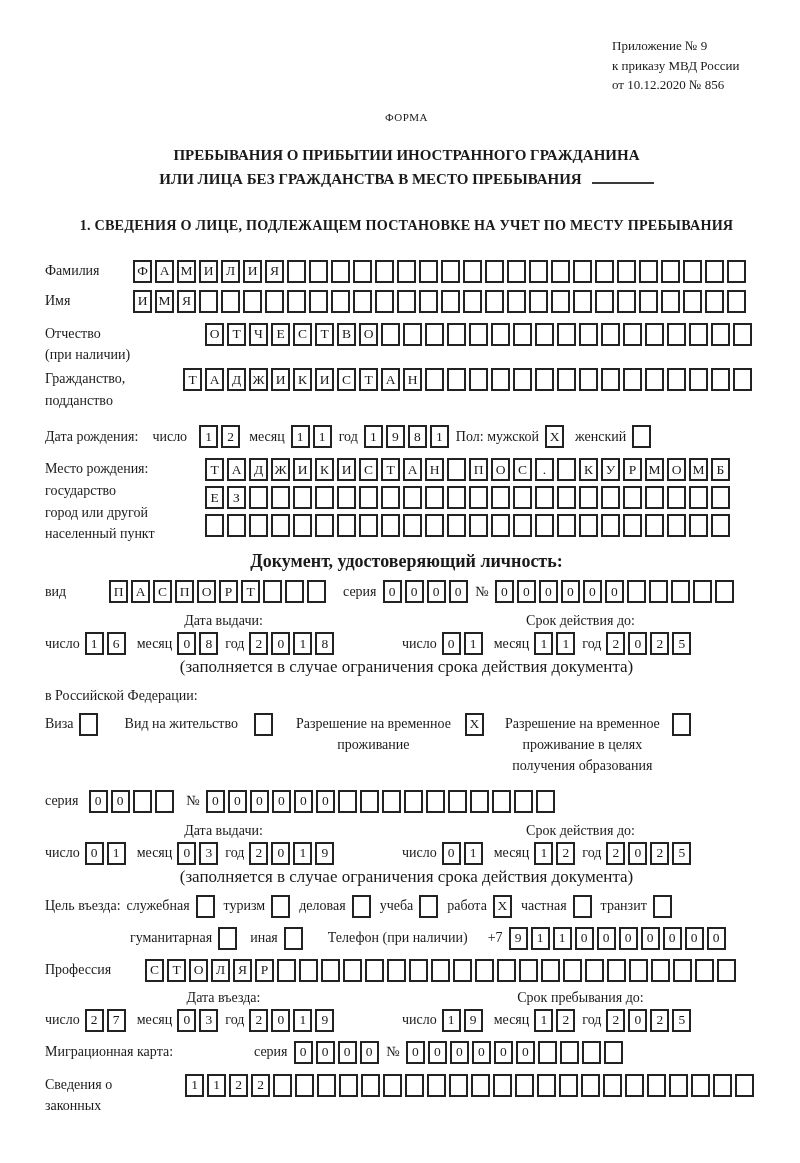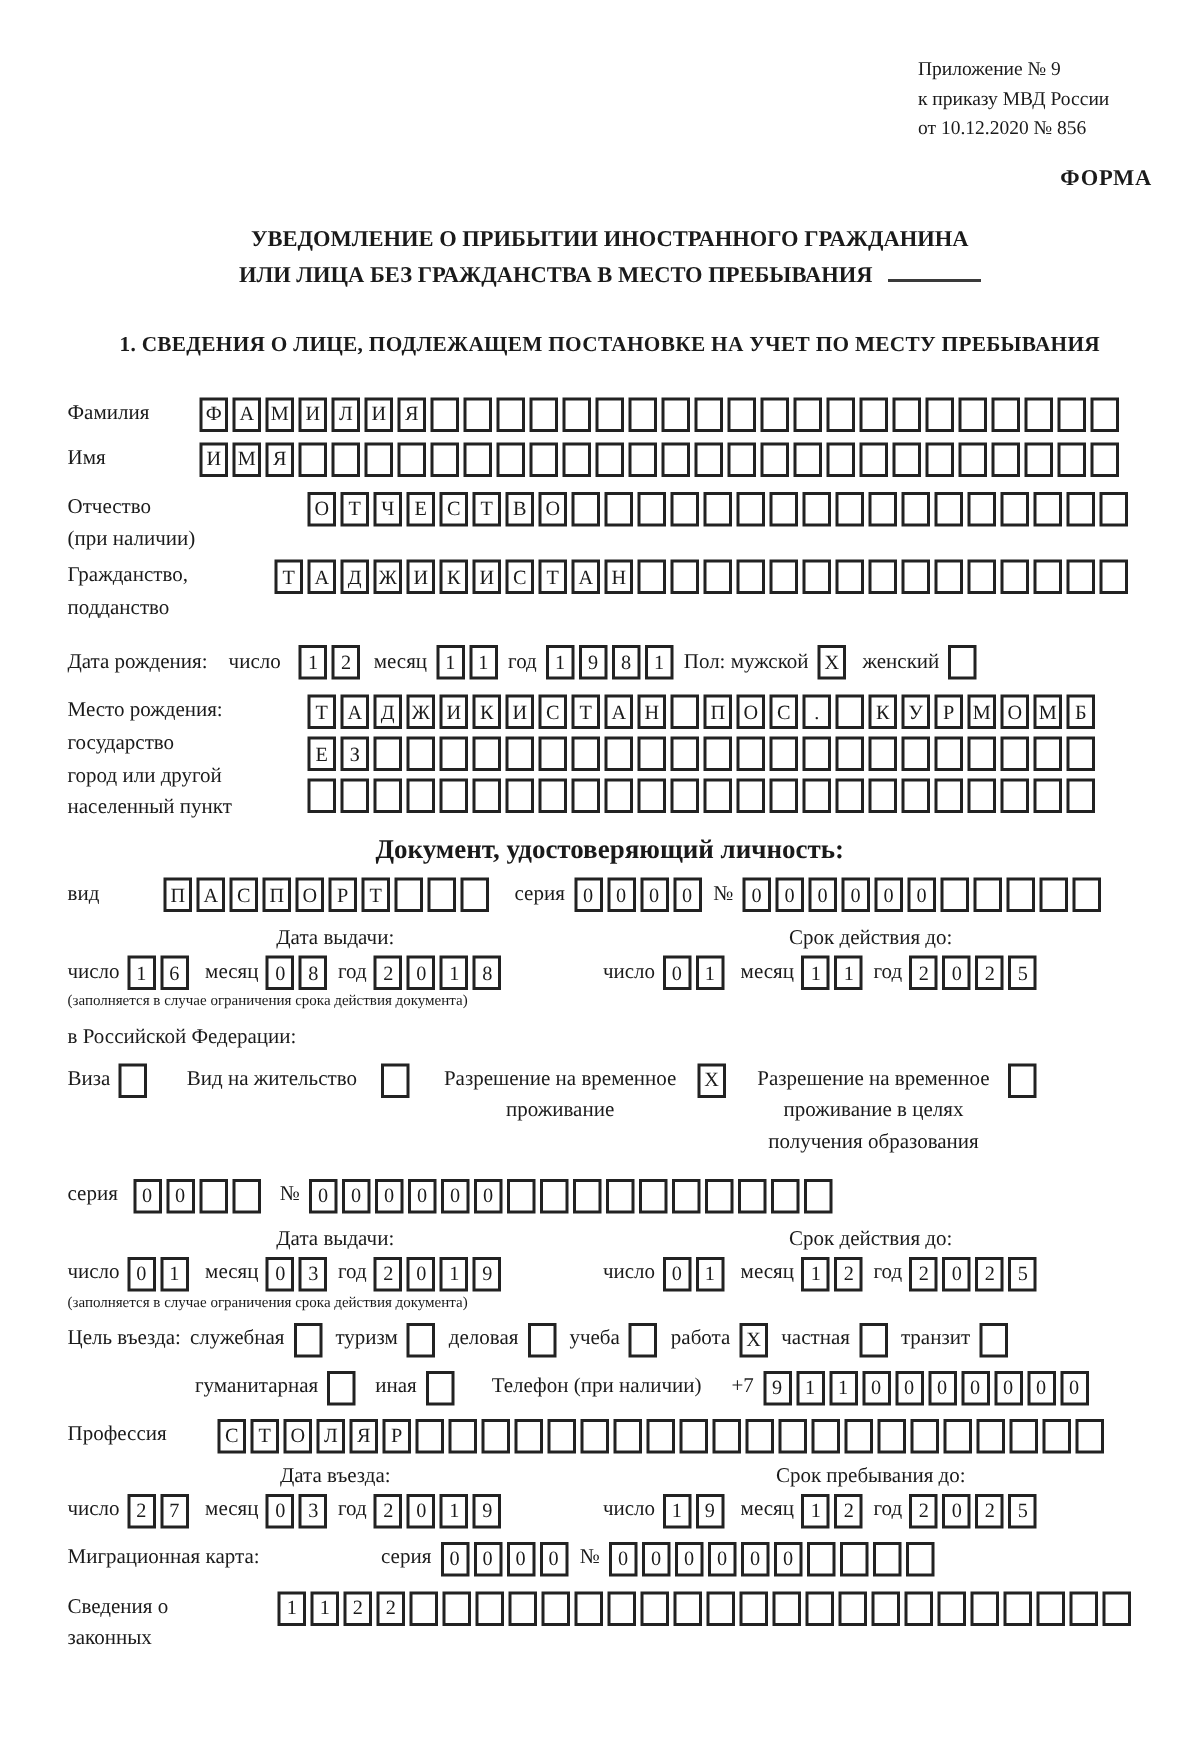--- a/index.html
+++ b/index.html
@@ -7,21 +7,21 @@
     width:800px;height:1163px;
     font-family:"Liberation Serif","DejaVu Serif",serif;
     color:#1a1a1a;
     -webkit-font-smoothing:antialiased;
   }
   .page{box-sizing:border-box;width:800px;height:1163px;padding:36px 32px 0 45px;overflow:hidden;}
 
   
   .hdr{margin-left:567px;font-size:13px;line-height:1.5;}
   .hdr .amend{margin-top:5px;}
-  .forma{font-weight:bold;font-size:15px;text-align:right;margin-top:16px;letter-spacing:.5px;}
+  .forma{font-weight:normal;font-size:11px;text-align:center;margin-top:16px;letter-spacing:.5px;}
 
   
   .title{margin-top:20px;text-align:center;font-weight:bold;font-size:15px;line-height:1.6;}
   .uline{display:inline-block;width:62px;border-bottom:2.5px solid #3a3a3a;height:12px;margin-left:10px;}
   .sec1{margin-top:26px;text-align:center;font-weight:bold;font-size:14.2px;letter-spacing:.2px;}
 
   .fs{font-size:14px;}
   .row{display:flex;align-items:flex-start;}
   .lbl{flex:0 0 auto;}
   .cellrow{display:inline-flex;flex-wrap:nowrap;align-items:flex-start;}
@@ -36,40 +36,40 @@
   .inline{display:flex;align-items:center;flex-wrap:nowrap;}
   .inline .w{margin-right:6px;white-space:nowrap;}
 
   .dochead{font-weight:bold;text-align:center;font-size:18px;margin-top:6px;margin-bottom:8px;}
 
   .daterow{display:flex;margin-top:10px;}
   .datecol{width:357px;flex:0 0 auto;}
   .datehead{text-align:center;font-size:14px;margin-bottom:3px;}
   .dateline{display:flex;align-items:center;}
   .dateline .w{margin-right:5px;white-space:nowrap;}
-  .validnote{font-size:10px;text-align:left;margin-top:2px;}
+  .validnote{font-size:17px;text-align:center;margin-top:2px;}
 
   .cbitem{display:flex;align-items:flex-start;flex:0 0 auto;}
   .cbitem .cl{text-align:center;line-height:1.5;}
   .cbrow{display:flex;align-items:flex-start;margin-top:10px;}
 </style>
 </head>
 <body>
 
 <div class="page">
 
   <div class="hdr">
     <div>Приложение № 9</div>
     <div>к приказу МВД России</div>
     <div>от 10.12.2020 № 856</div>
   </div>
   <div class="forma">ФОРМА</div>
 
   <div class="title">
-    <div>УВЕДОМЛЕНИЕ О ПРИБЫТИИ ИНОСТРАННОГО ГРАЖДАНИНА</div>
+    <div>ПРЕБЫВАНИЯ О ПРИБЫТИИ ИНОСТРАННОГО ГРАЖДАНИНА</div>
     <div><span>ИЛИ ЛИЦА БЕЗ ГРАЖДАНСТВА В МЕСТО ПРЕБЫВАНИЯ</span><span class="uline"></span></div>
   </div>
 
   <div class="sec1">1. СВЕДЕНИЯ О ЛИЦЕ, ПОДЛЕЖАЩЕМ ПОСТАНОВКЕ НА УЧЕТ ПО МЕСТУ ПРЕБЫВАНИЯ</div>
 
   <div class="row fs" style="margin-top:26px;align-items:center;">
     <div class="lbl" style="width:88px;">Фамилия</div>
     <div class="cellrow">
         <span class="cell">Ф</span>
         <span class="cell">А</span>

